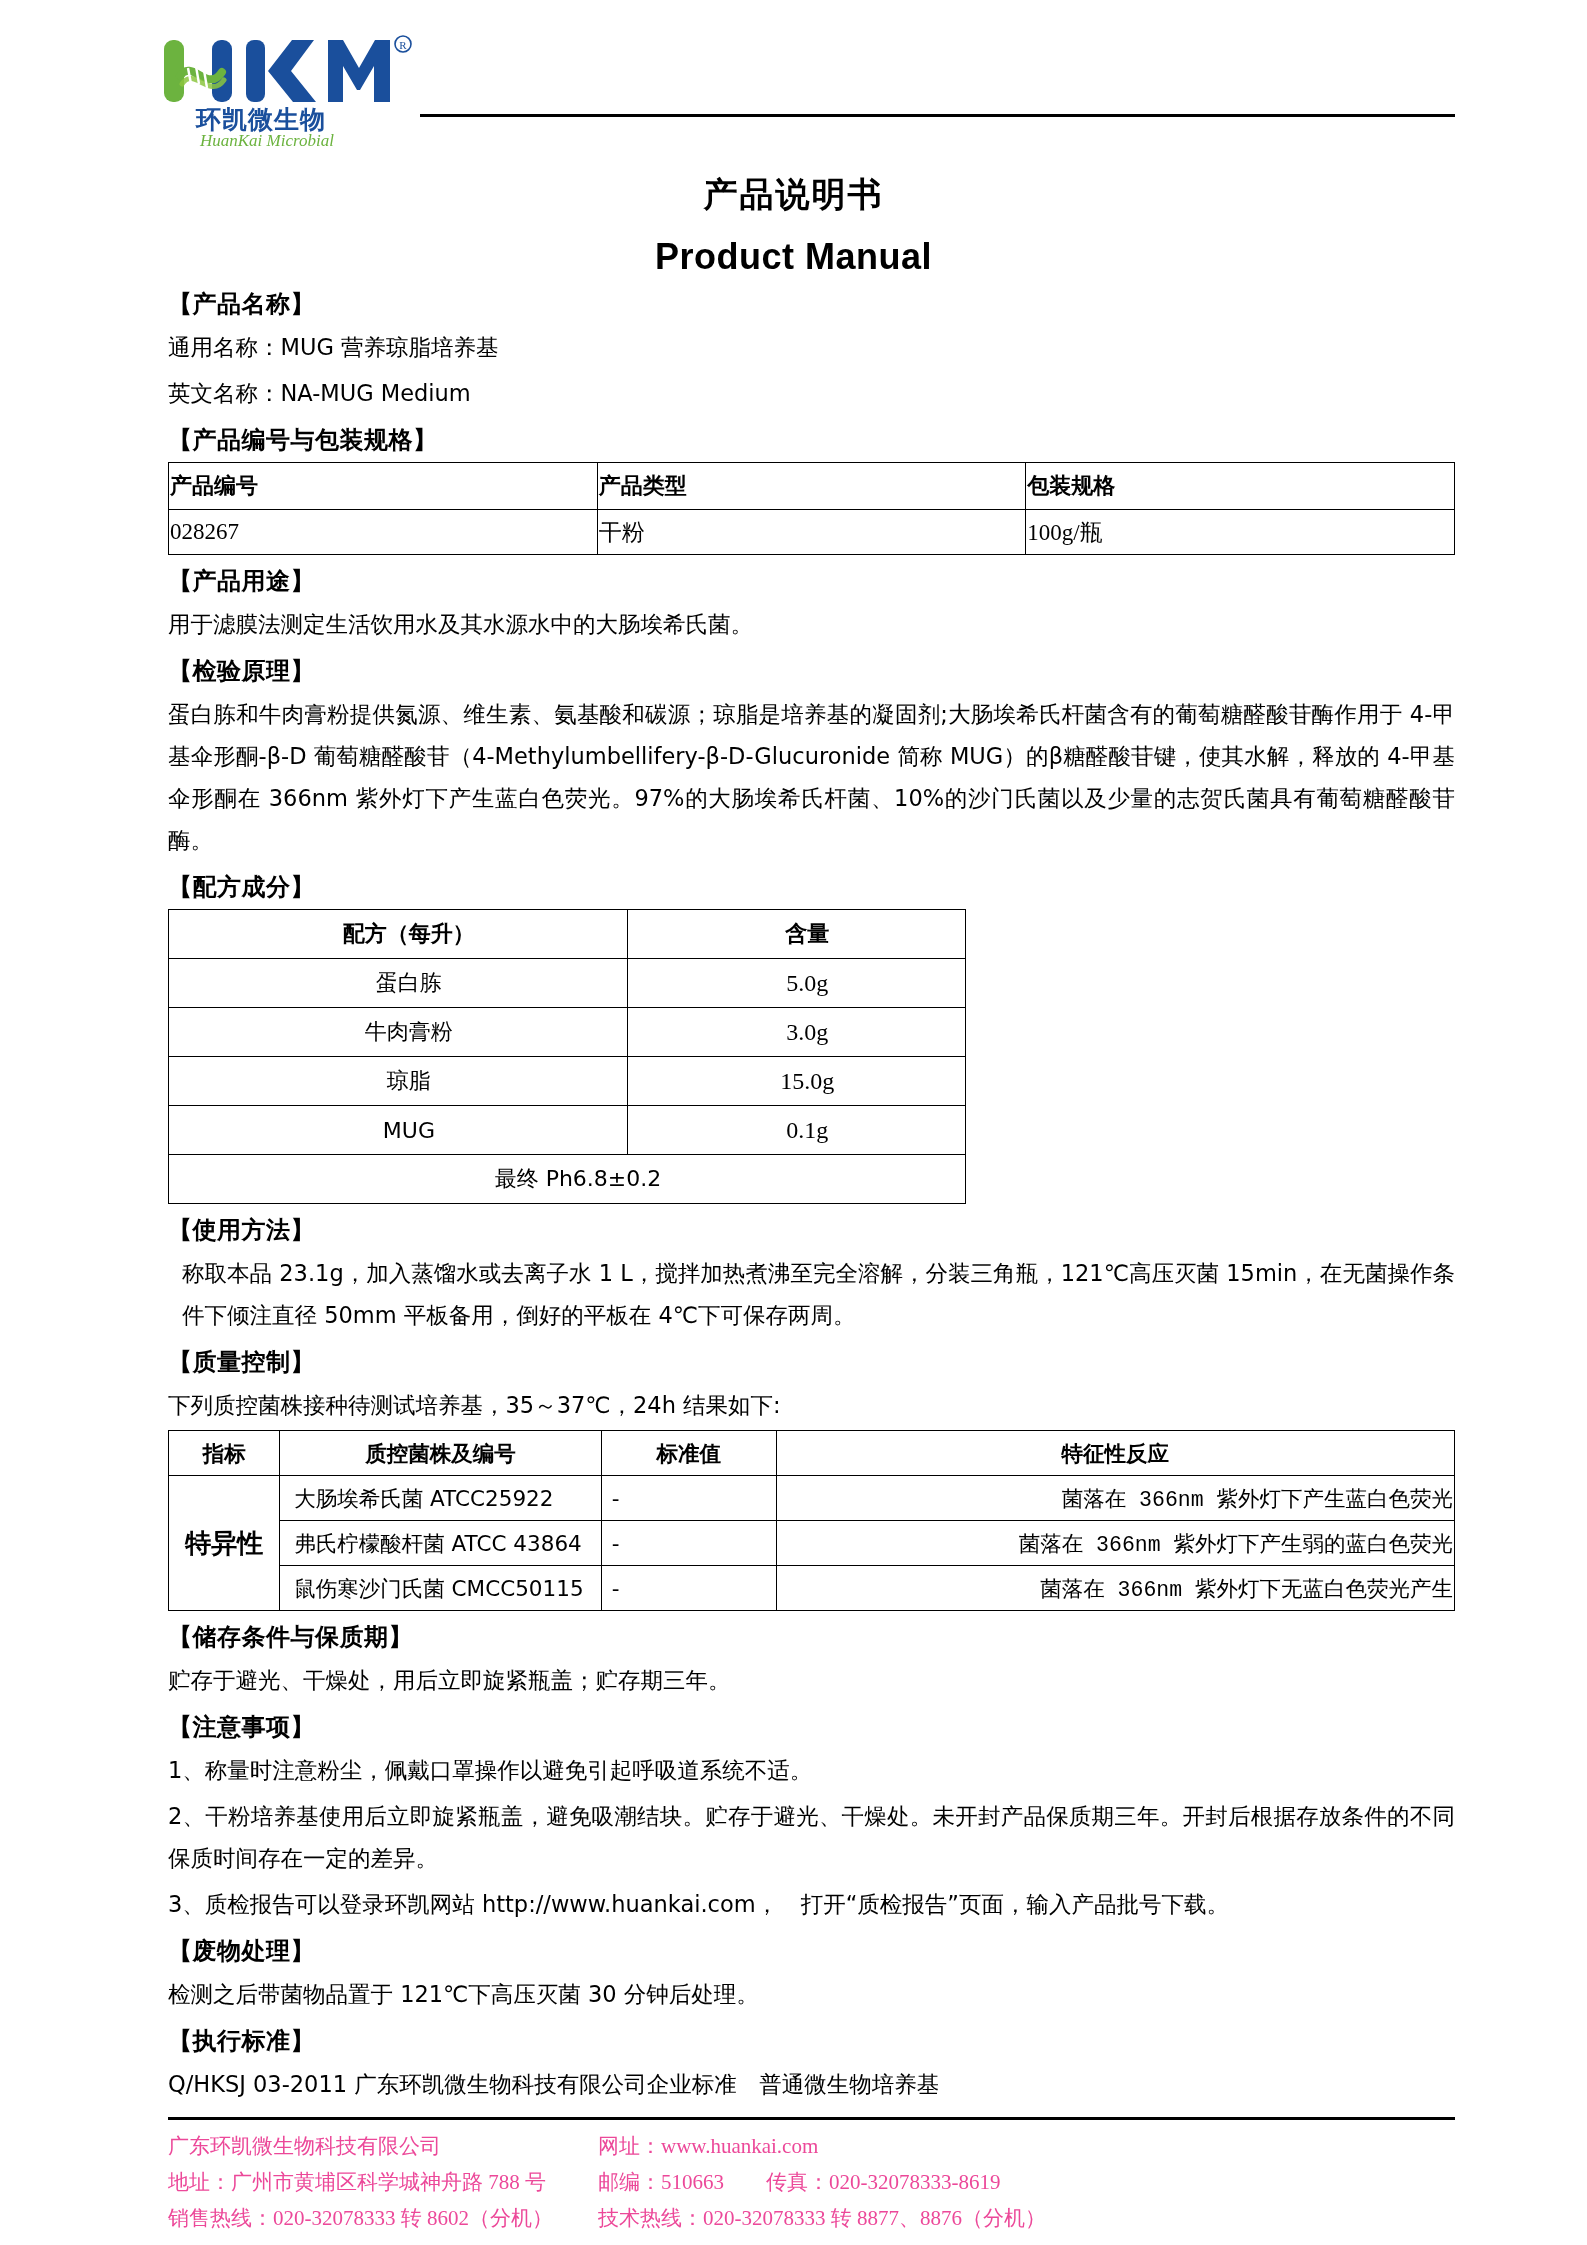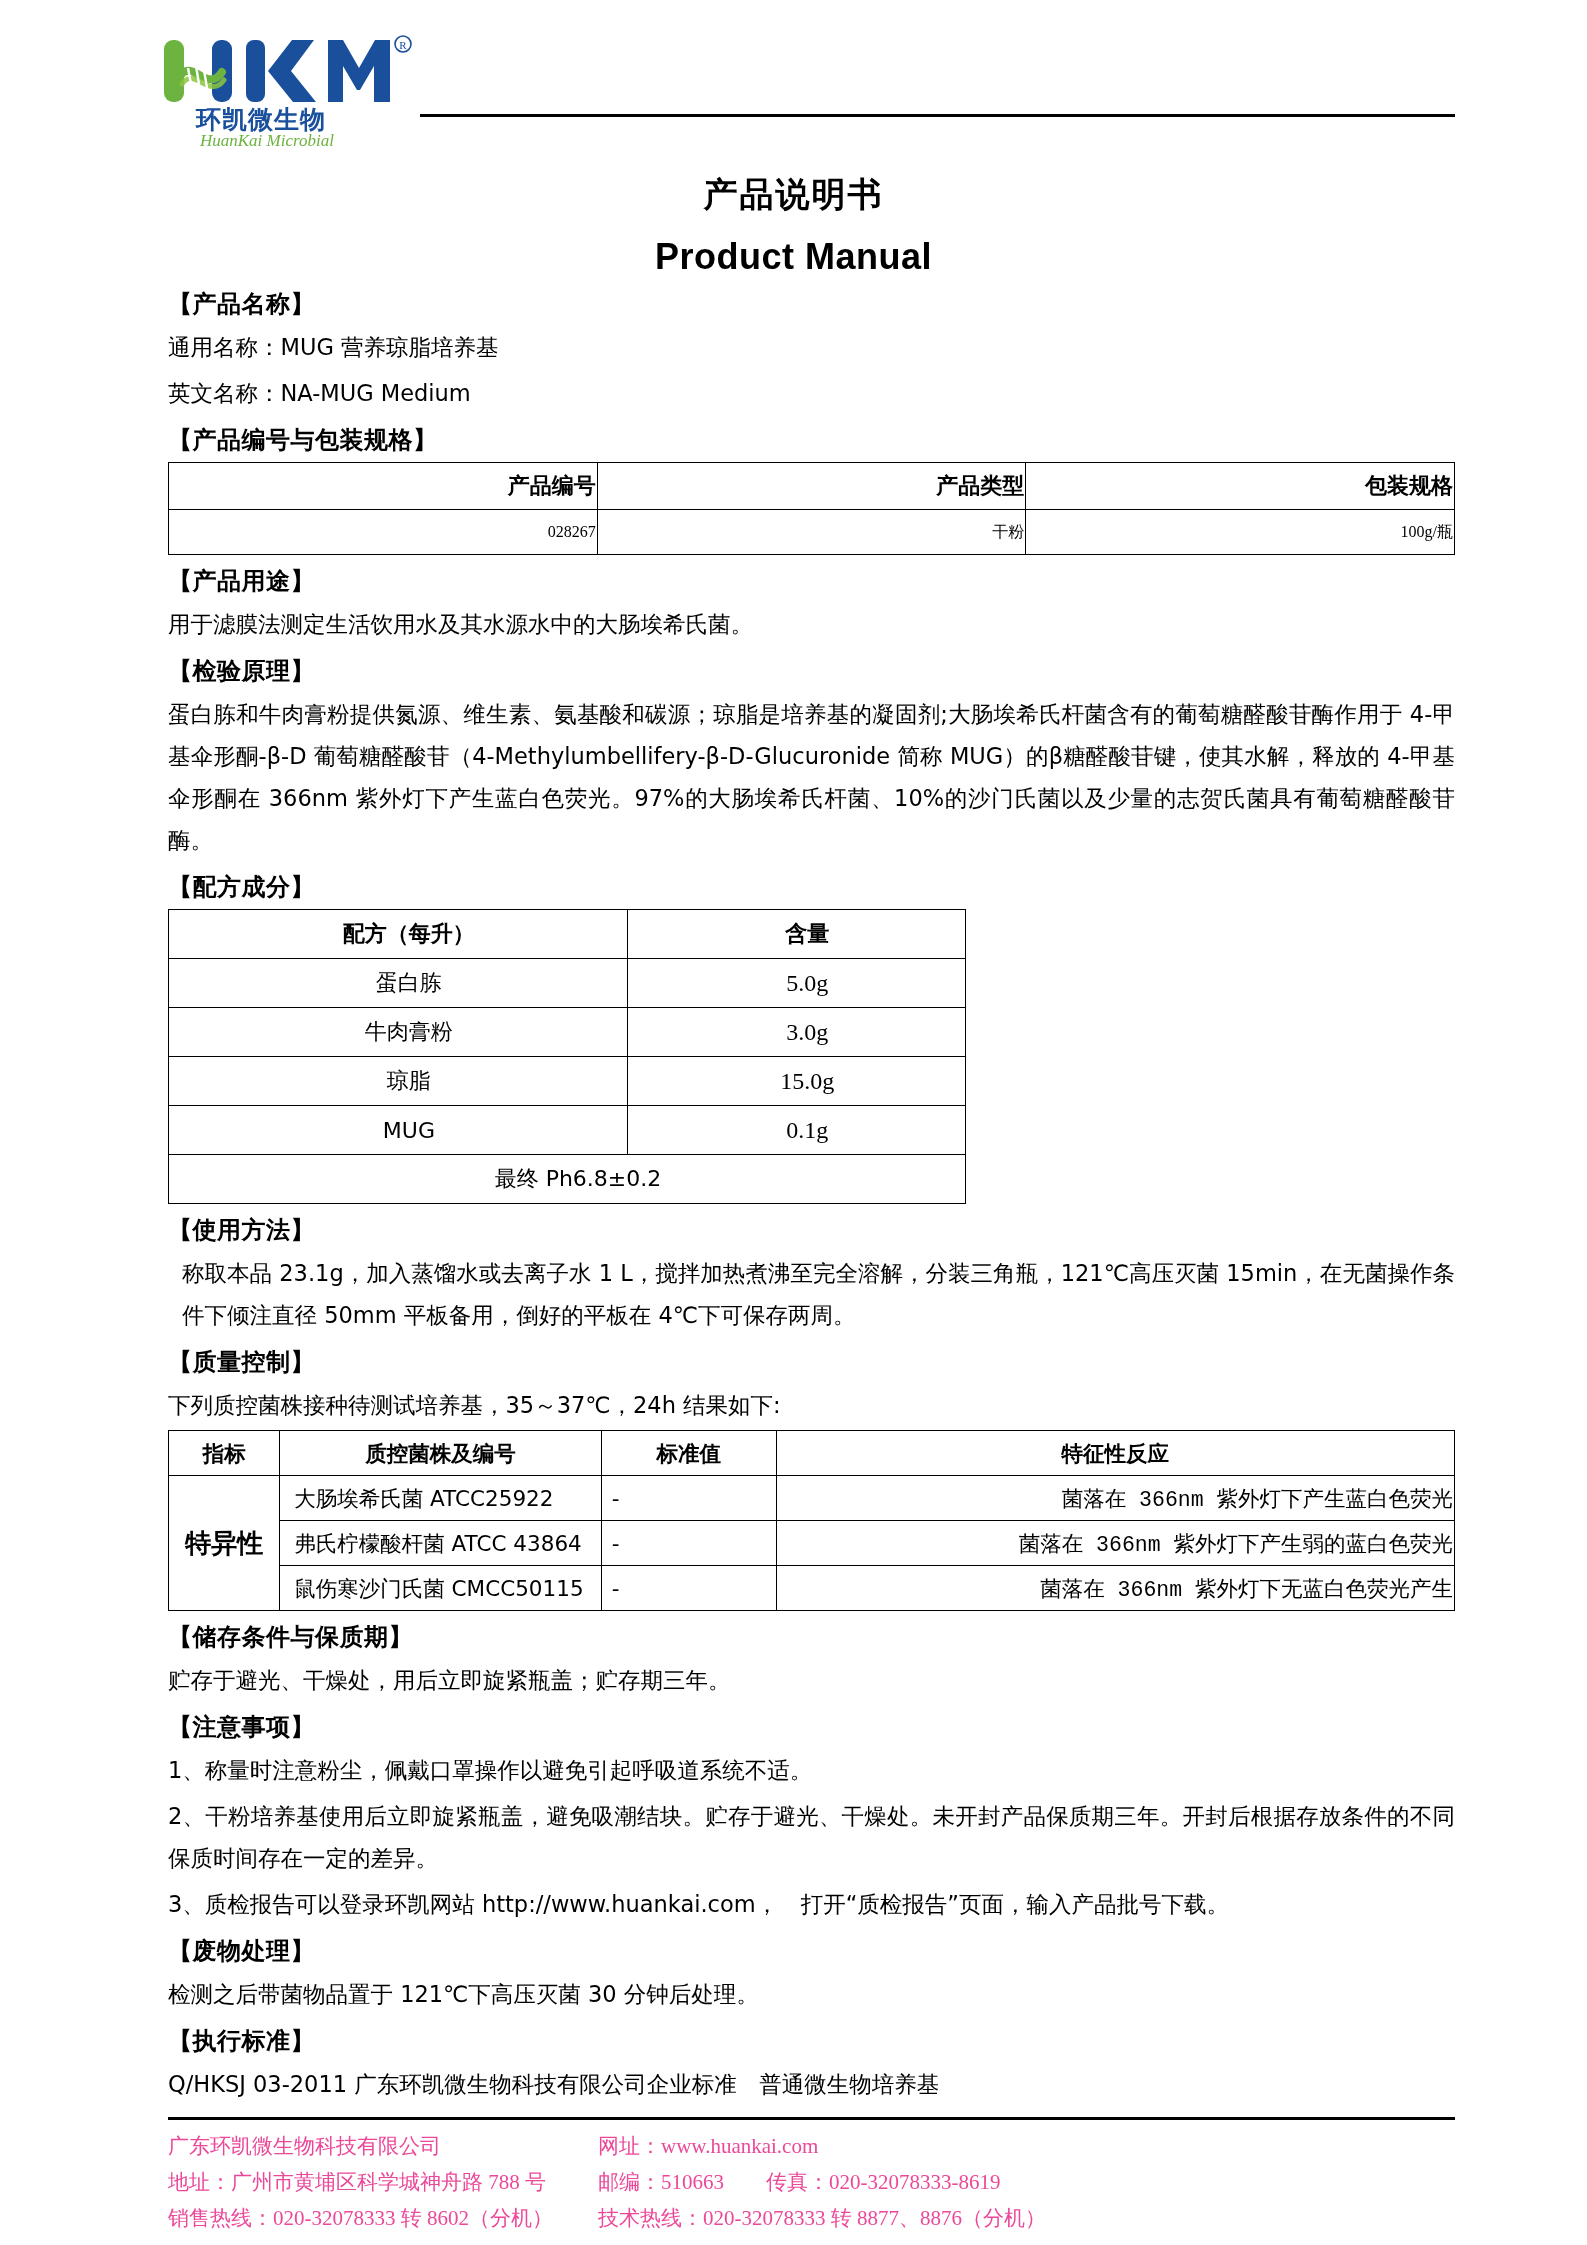--- a/index.html
+++ b/index.html
@@ -58,25 +58,25 @@
   .para.just { text-align:justify; text-justify:inter-ideograph; }
   .para.pad { padding-left:14px; }
 
   
   table { border-collapse:collapse; }
   .tbl-spec {
     width:100%; margin:2px 0 6px 0;
     table-layout:fixed;
   }
   .tbl-spec th, .tbl-spec td {
-    border:1.5px solid #000; text-align:right;
+    border:1.5px solid #000; text-align:left;
     font-size:22px; font-family:"DejaVu Sans", sans-serif;
   }
   .tbl-spec th { font-weight:bold; height:44px; }
-  .tbl-spec td { height:42px; font-family:"Liberation Serif", serif; font-size:16px; }
+  .tbl-spec td { height:42px; font-family:"Liberation Serif", serif; font-size:23px; }
 
   .tbl-formula {
     width:62%; margin:2px 0 6px 0; table-layout:fixed;
   }
   .tbl-formula th, .tbl-formula td {
     border:1.5px solid #000;
     font-size:22px; padding:0 0 0 22px; height:48px;
     text-align:center; font-family:"DejaVu Sans", sans-serif;margin-left:20px;
   }
   .tbl-formula th { font-weight:bold; }

